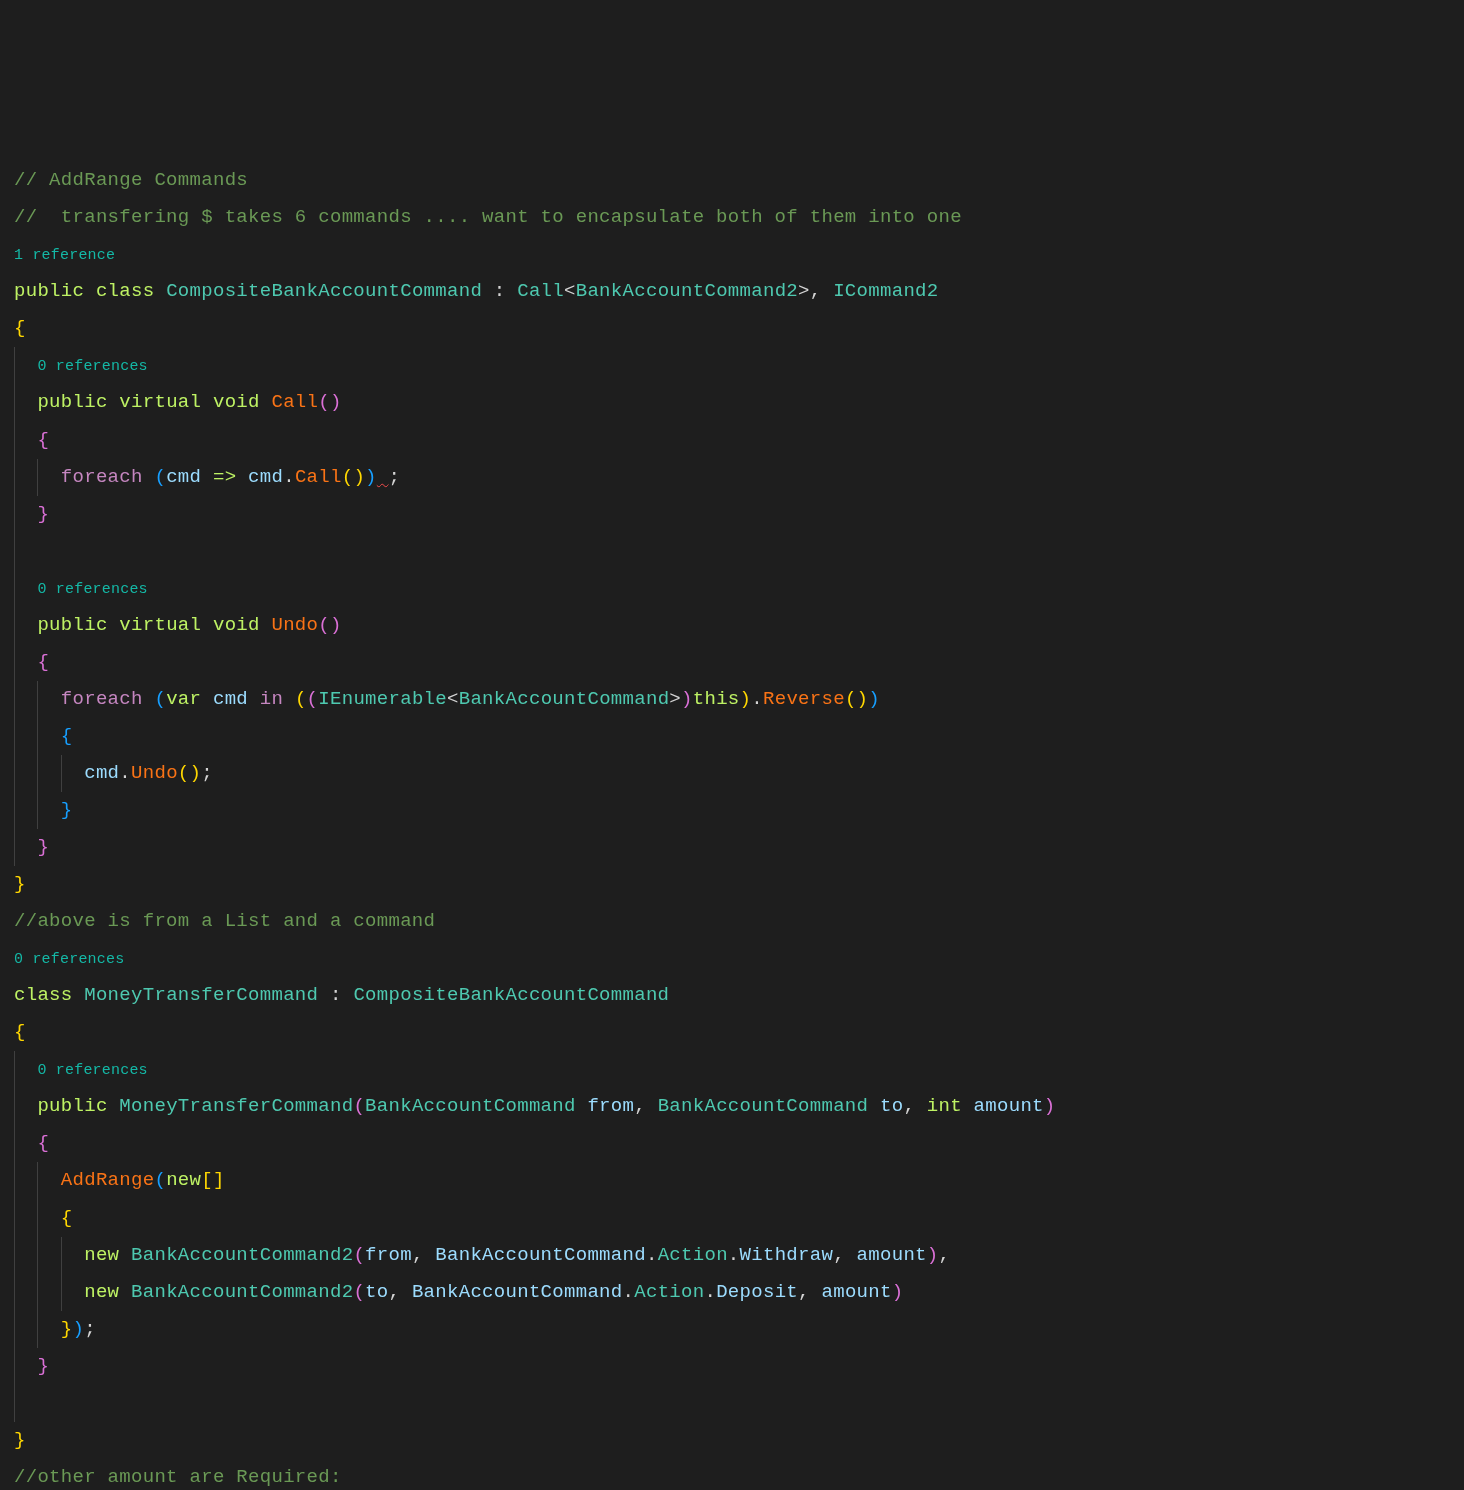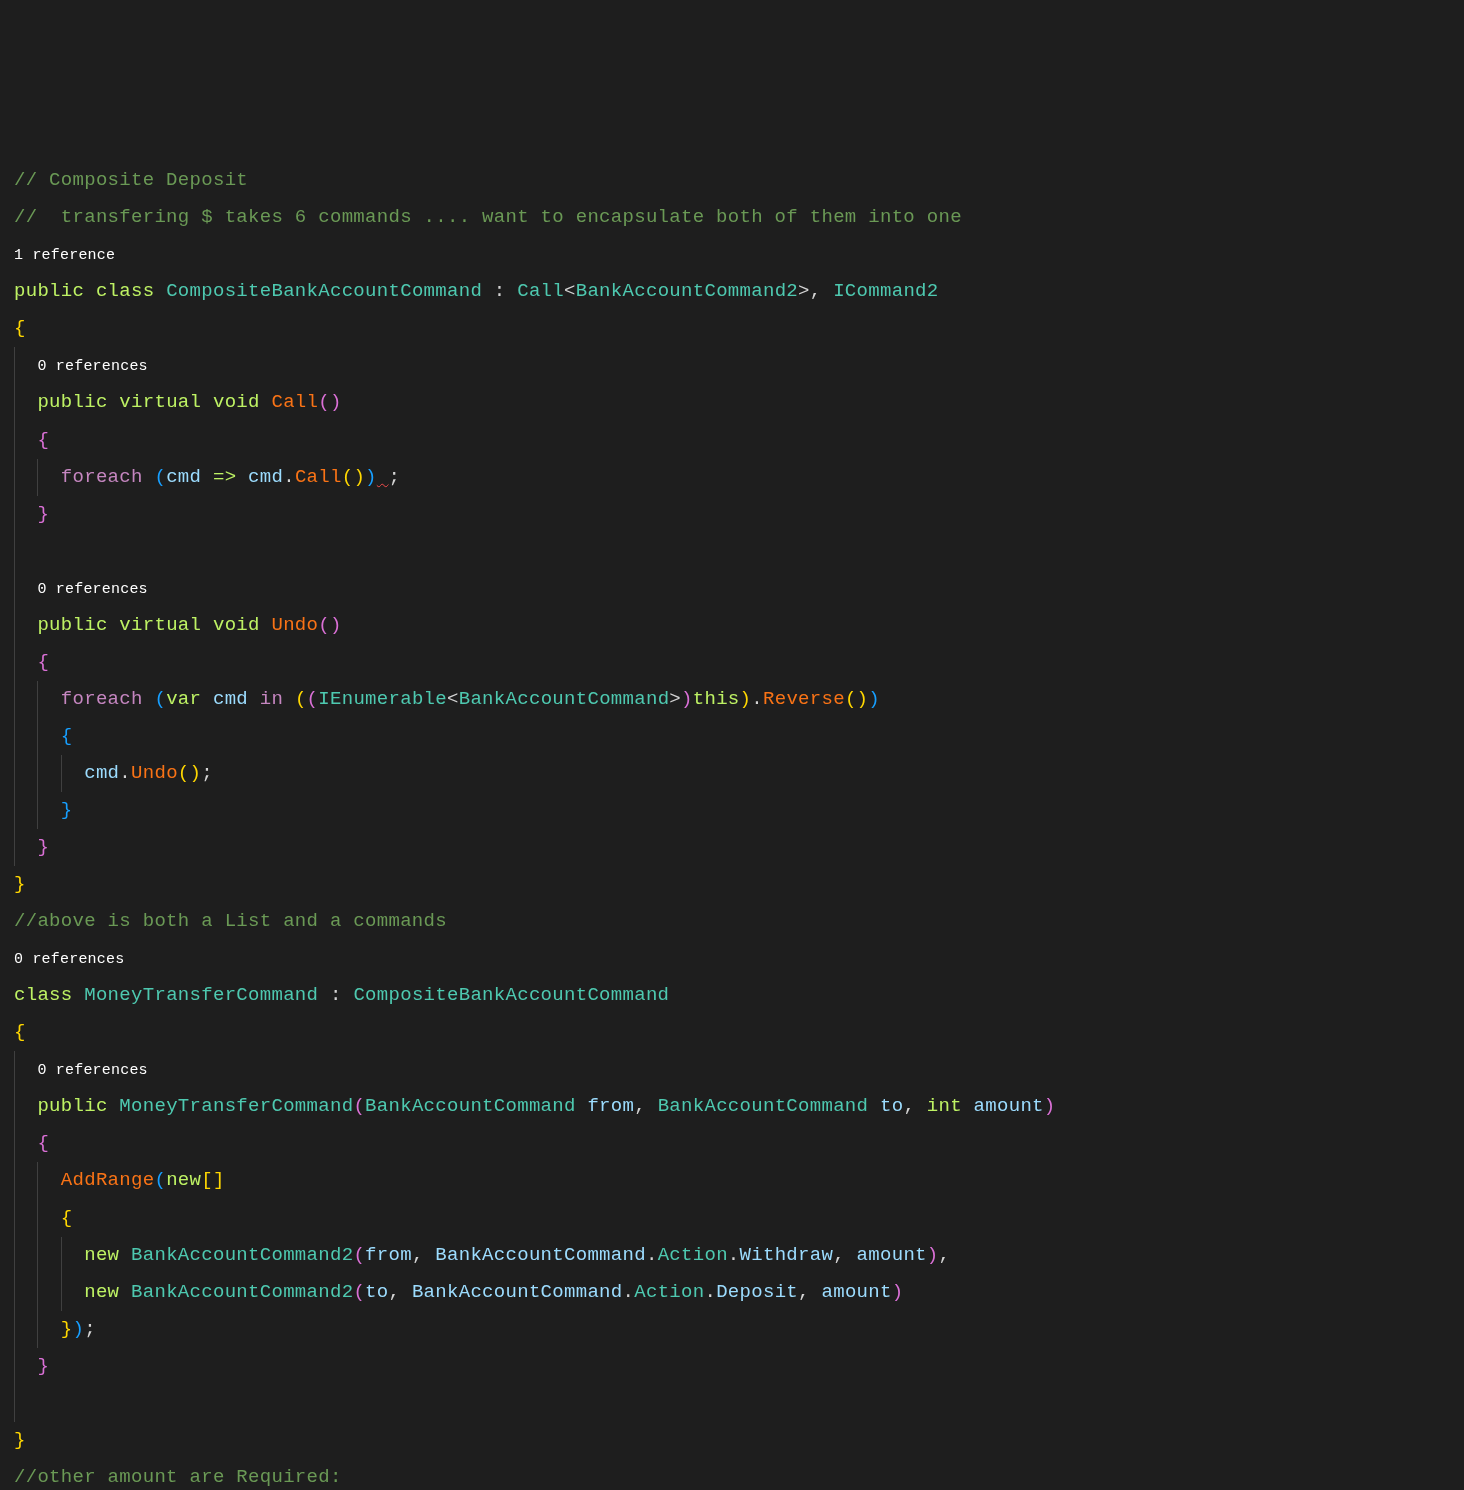--- a/index.html
+++ b/index.html
@@ -11,21 +11,21 @@
       background-color: #1e1e1e;
       font-family: 'SF Mono', Monaco, Menlo, Consolas, 'Courier New', monospace;
       font-size: 19px;
       line-height: 1.95;
       color: #d4d4d4;
       padding: 14px;
       white-space: pre;
       letter-spacing: 0.3px;
     }
     .codelens {
-      color: #ffffff;
+      color: #14b8a6;
       font-size: 15px;
       line-height: 1.9;
       letter-spacing: 0.2px;
     }
     .comment { color: #6a9955; }
     .keyword-blue { color: #bef264; }
     .keyword-purple { color: #c586c0; }
     .type { color: #4ec9b0; }
     .method { color: #f97316; }
     .variable { color: #9cdcfe; }
@@ -43,41 +43,41 @@
     .squiggle {
       text-decoration: underline wavy #f14c4c;
       text-decoration-thickness: 1px;
     }
   </style>
 </head>
 <body>
 
 
 
-<div><span class="comment">// Composite Deposit</span>
+<div><span class="comment">// AddRange Commands</span>
 <span class="comment">//  transfering $ takes 6 commands .... want to encapsulate both of them into one</span>
 <span class="codelens">1 reference</span>
 <span><span class="keyword-blue">public</span> <span class="keyword-blue">class</span> <span class="type">CompositeBankAccountCommand</span> <span class="punct">:</span> <span class="type">Call</span><span class="punct">&lt;</span><span class="type">BankAccountCommand2</span><span class="punct">&gt;</span><span class="punct">,</span> <span class="type">ICommand2</span></span>
 <span class="paren-yellow">{</span>
 <span class="guide"></span>  <span class="codelens">0 references</span>
 <span class="guide"></span>  <span><span class="keyword-blue">public</span> <span class="keyword-blue">virtual</span> <span class="keyword-blue">void</span> <span class="method">Call</span><span class="paren-purple">()</span></span>
 <span class="guide"></span>  <span class="paren-purple">{</span>
 <span class="guide"></span>  <span class="guide"></span>  <span><span class="keyword-purple">foreach</span> <span class="paren-blue">(</span><span class="variable">cmd</span> <span class="keyword-blue">=&gt;</span> <span class="variable">cmd</span><span class="punct">.</span><span class="method">Call</span><span class="paren-yellow">()</span><span class="paren-blue">)</span><span class="squiggle"> </span><span class="punct">;</span></span>
 <span class="guide"></span>  <span class="paren-purple">}</span>
 <span class="guide"></span>
 <span class="guide"></span>  <span class="codelens">0 references</span>
 <span class="guide"></span>  <span><span class="keyword-blue">public</span> <span class="keyword-blue">virtual</span> <span class="keyword-blue">void</span> <span class="method">Undo</span><span class="paren-purple">()</span></span>
 <span class="guide"></span>  <span class="paren-purple">{</span>
 <span class="guide"></span>  <span class="guide"></span>  <span><span class="keyword-purple">foreach</span> <span class="paren-blue">(</span><span class="keyword-blue">var</span> <span class="variable">cmd</span> <span class="keyword-purple">in</span> <span class="paren-yellow">(</span><span class="paren-purple">(</span><span class="type">IEnumerable</span><span class="punct">&lt;</span><span class="type">BankAccountCommand</span><span class="punct">&gt;</span><span class="paren-purple">)</span><span class="keyword-blue">this</span><span class="paren-yellow">)</span><span class="punct">.</span><span class="method">Reverse</span><span class="paren-yellow">()</span><span class="paren-blue">)</span></span>
 <span class="guide"></span>  <span class="guide"></span>  <span class="paren-blue">{</span>
 <span class="guide"></span>  <span class="guide"></span>  <span class="guide"></span>  <span><span class="variable">cmd</span><span class="punct">.</span><span class="method">Undo</span><span class="paren-yellow">()</span><span class="punct">;</span></span>
 <span class="guide"></span>  <span class="guide"></span>  <span class="paren-blue">}</span>
 <span class="guide"></span>  <span class="paren-purple">}</span>
 <span class="paren-yellow">}</span>
-<span class="comment">//above is both a List and a commands</span>
+<span class="comment">//above is from a List and a command</span>
 <span class="codelens">0 references</span>
 <span><span class="keyword-blue">class</span> <span class="type">MoneyTransferCommand</span> <span class="punct">:</span> <span class="type">CompositeBankAccountCommand</span></span>
 <span class="paren-yellow">{</span>
 <span class="guide"></span>  <span class="codelens">0 references</span>
 <span class="guide"></span>  <span><span class="keyword-blue">public</span> <span class="type">MoneyTransferCommand</span><span class="paren-purple">(</span><span class="type">BankAccountCommand</span> <span class="variable">from</span><span class="punct">,</span> <span class="type">BankAccountCommand</span> <span class="variable">to</span><span class="punct">,</span> <span class="keyword-blue">int</span> <span class="variable">amount</span><span class="paren-purple">)</span></span>
 <span class="guide"></span>  <span class="paren-purple">{</span>
 <span class="guide"></span>  <span class="guide"></span>  <span><span class="method">AddRange</span><span class="paren-blue">(</span><span class="keyword-blue">new</span><span class="paren-yellow">[]</span></span>
 <span class="guide"></span>  <span class="guide"></span>  <span class="paren-yellow">{</span>
 <span class="guide"></span>  <span class="guide"></span>  <span class="guide"></span>  <span><span class="keyword-blue">new</span> <span class="type">BankAccountCommand2</span><span class="paren-purple">(</span><span class="variable">from</span><span class="punct">,</span> <span class="variable">BankAccountCommand</span><span class="punct">.</span><span class="type">Action</span><span class="punct">.</span><span class="variable">Withdraw</span><span class="punct">,</span> <span class="variable">amount</span><span class="paren-purple">)</span><span class="punct">,</span></span>
 <span class="guide"></span>  <span class="guide"></span>  <span class="guide"></span>  <span><span class="keyword-blue">new</span> <span class="type">BankAccountCommand2</span><span class="paren-purple">(</span><span class="variable">to</span><span class="punct">,</span> <span class="variable">BankAccountCommand</span><span class="punct">.</span><span class="type">Action</span><span class="punct">.</span><span class="variable">Deposit</span><span class="punct">,</span> <span class="variable">amount</span><span class="paren-purple">)</span></span>

